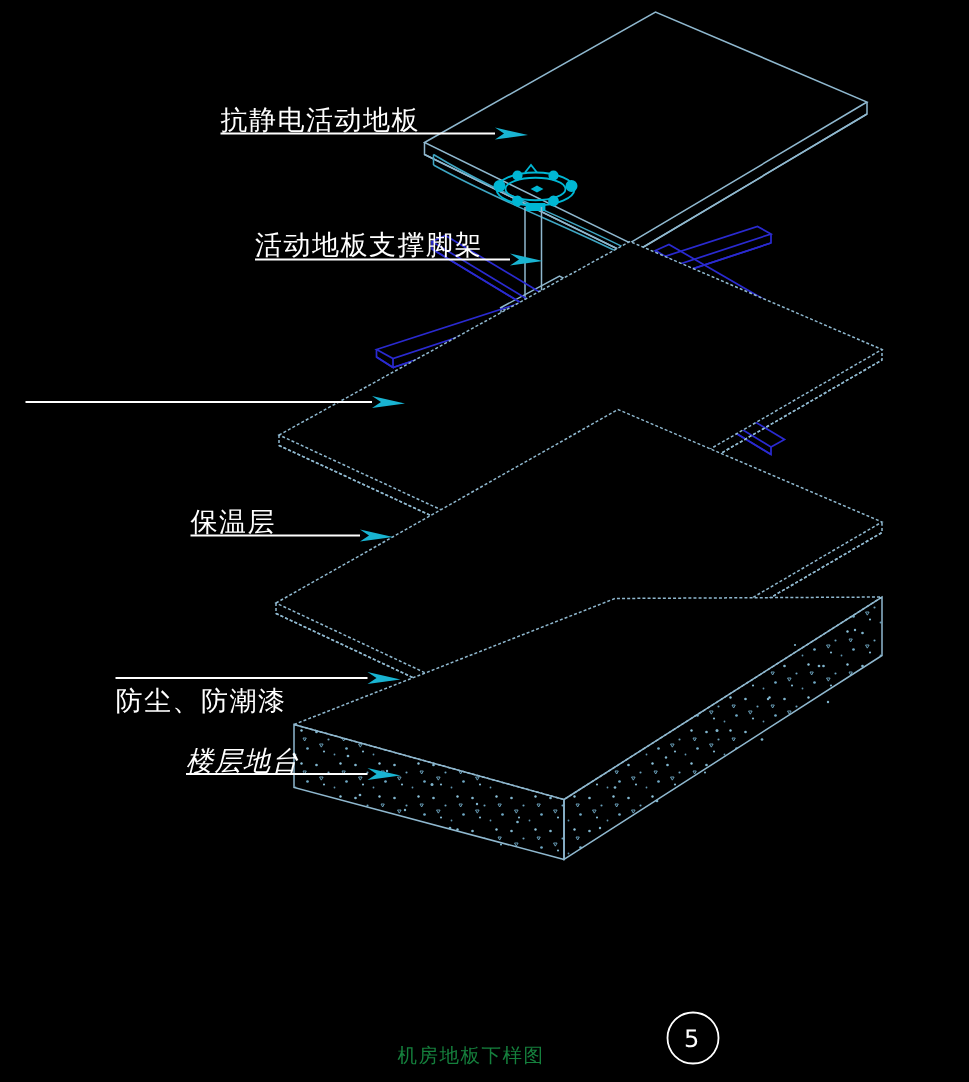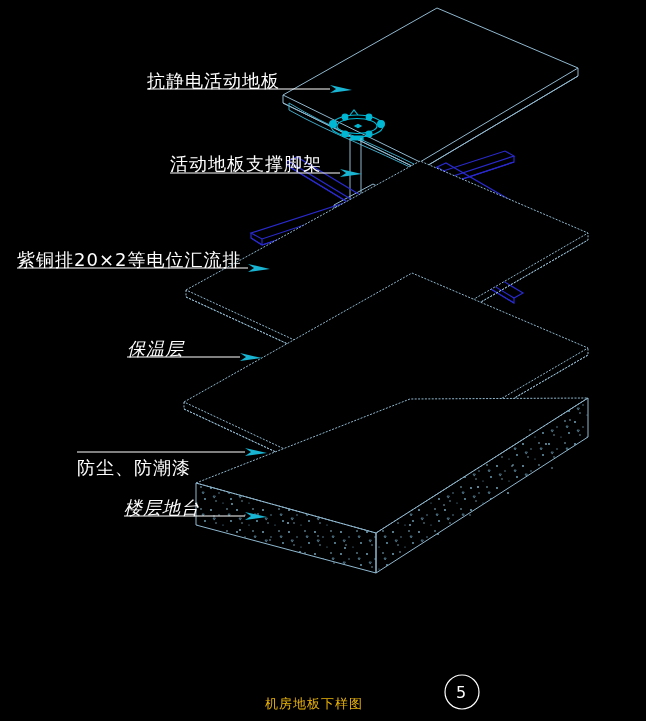--- a/index.html
+++ b/index.html
@@ -3,21 +3,21 @@
 <meta charset="utf-8">
 <style>
   html,body{margin:0;padding:0;background:#000;}
   body{width:646px;height:721px;position:relative;overflow:hidden;
        font-family:"DejaVu Sans","Liberation Sans",sans-serif;}
   #stage{position:absolute;left:0;top:0;width:646px;height:721px;background:#000;}
   svg.cad{position:absolute;left:0;top:0;width:646px;height:721px;display:block;}
   .lbl{position:absolute;color:#ffffff;font-size:18px;line-height:15px;
        letter-spacing:1px;white-space:nowrap;
        font-family:"DejaVu Sans","Liberation Sans",sans-serif;}
-  .title{position:absolute;color:#eab308;font-size:13px;letter-spacing:1px;white-space:nowrap;}
+  .title{position:absolute;color:#15803d;font-size:13px;letter-spacing:1px;white-space:nowrap;}
   .tagnum{position:absolute;color:#ffffff;font-size:16px;}
 </style>
 </head>
 <body>
 
 <div id="stage">
 
   <svg class="cad" viewBox="0 0 646 721">
     <defs>
 
@@ -170,21 +170,20 @@
       <polygon points="240,353 262,358 240,361 246,357"></polygon>
       <polygon points="245,448 267,453 245,456 251,452"></polygon>
       <polygon points="245,512 267,517 245,520 251,516"></polygon>
     </g>
 
     <circle cx="462" cy="692" r="17" fill="none" stroke="#ffffff" stroke-width="1.2"></circle>
   </svg>
 
   <div class="lbl" style="left:147px;top:73px;">抗静电活动地板</div>
   <div class="lbl" style="left:170px;top:156px;">活动地板支撑脚架</div>
-  <div class="lbl" style="left:17px;top:252px;">紫铜排20×2等电位汇流排</div>
-  <div class="lbl" style="left:127px;top:341px;font-style:italic;">保温层</div>
+  <div class="lbl" style="left:127px;top:341px;">保温层</div>
   <div class="lbl" style="left:77px;top:460px;">防尘、防潮漆</div>
   <div class="lbl" style="left:124px;top:500px;font-style:italic;">楼层地台</div>
 
   <div class="title" style="left:265px;top:695px;">机房地板下样图</div>
   <div class="tagnum" style="left:456px;top:683px;">5</div>
 
 </div>
 
 </body></html>

